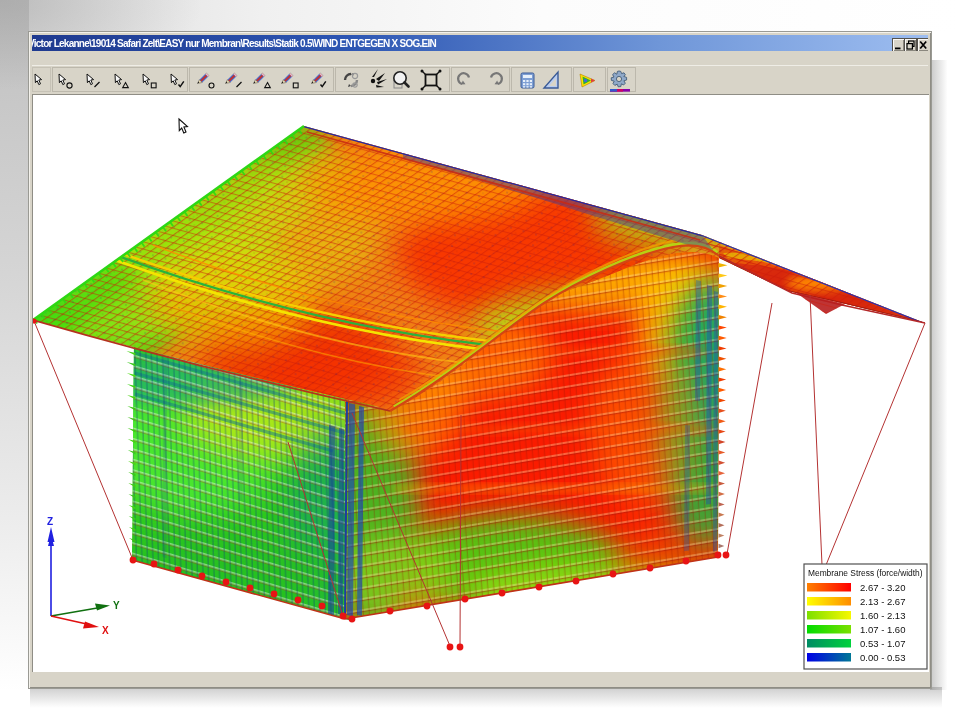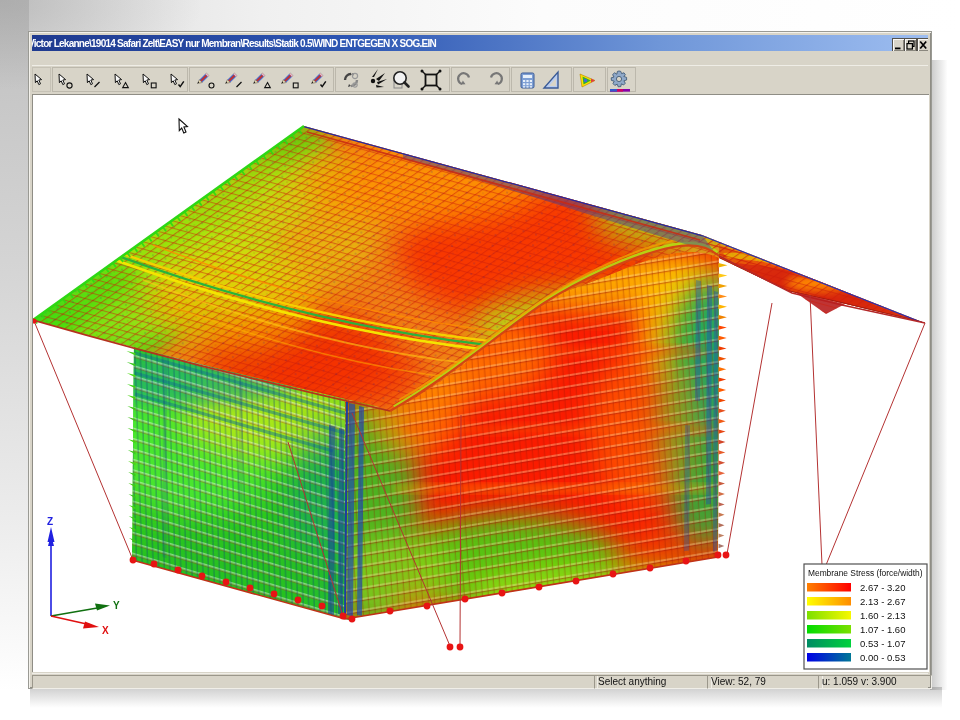--- a/index.html
+++ b/index.html
@@ -513,20 +513,14 @@
     <rect x="774" y="530" width="44" height="8.5" fill="url(#lg4)"></rect>
               <text x="827" y="538">1.07 - 1.60</text>
     <rect x="774" y="544" width="44" height="8.5" fill="url(#lg5)"></rect>
               <text x="827" y="552">0.53 - 1.07</text>
     <rect x="774" y="558" width="44" height="8.5" fill="url(#lg6)"></rect>
               <text x="827" y="566">0.00 - 0.53</text>
   </g>
 </g>
 </svg>
     </div>
-    <div id="statusbar">
-      <div class="spanel" style="left:0px;width:558px;"></div>
-      <div class="spanel" style="left:562px;width:110px;">Select anything</div>
-      <div class="spanel" style="left:675px;width:108px;">View: 52, 79</div>
-      <div class="spanel" style="left:786px;width:106px;">u: 1.059 v: 3.900</div>
-    </div>
   </div>
 </div>
 
 </body></html>

